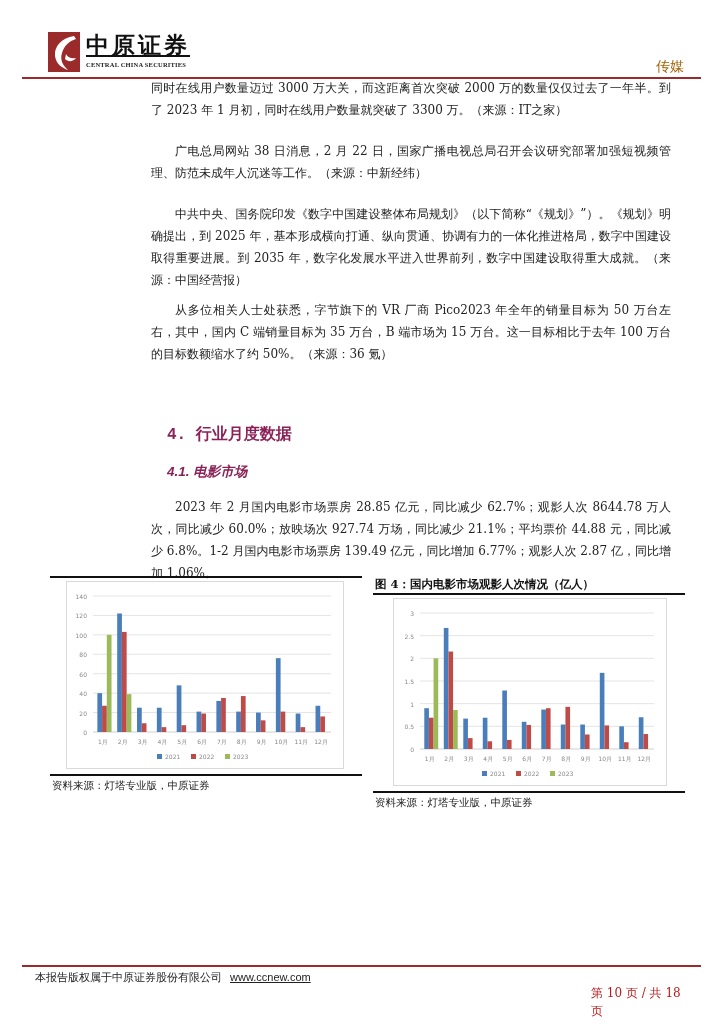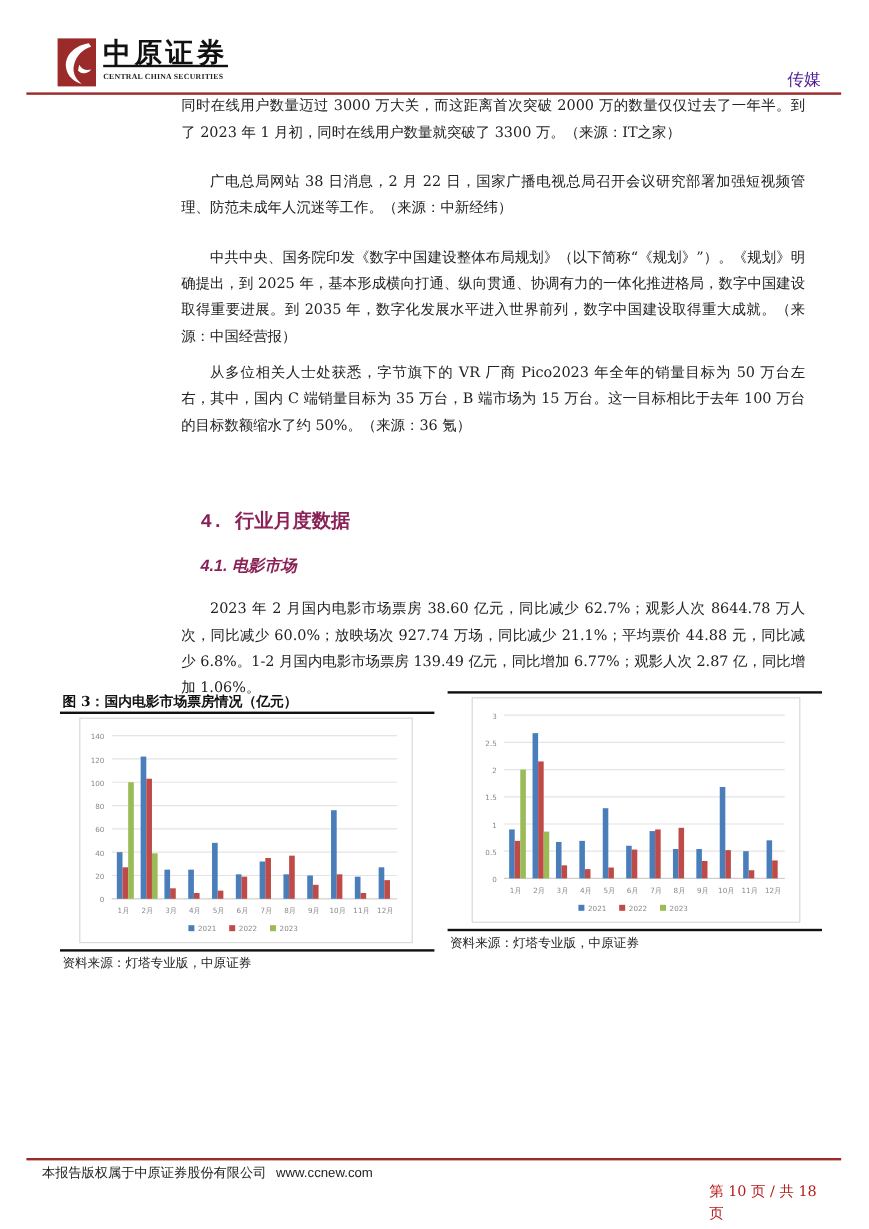--- a/index.html
+++ b/index.html
@@ -5,40 +5,40 @@
   html, body { margin: 0; padding: 0; background: #ffffff; }
   body { width: 724px; height: 1024px; position: relative; overflow: hidden;
          font-family: "DejaVu Serif", "Liberation Serif", serif; color: #222; }
   .logo { position: absolute; left: 48px; top: 32px; width: 180px; height: 40px; }
   .logo-mark { position: absolute; left: 0; top: 0; width: 32px; height: 40px; background: #9b2a2a; overflow: hidden; }
   .logo-mark svg { position: absolute; left: 0; top: 0; }
   .logo-cn { position: absolute; left: 38px; top: 0px; font-size: 23px; font-weight: bold; letter-spacing: 3px; color: #111;
              font-family: "DejaVu Serif", serif; line-height: 26px; text-decoration: underline; }
   .logo-en { position: absolute; left: 38px; top: 29px; font-size: 6.5px; font-weight: bold; letter-spacing: 0.2px; color: #222;
              font-family: "Liberation Serif", serif; white-space: nowrap; }
-  .header-tag { position: absolute; right: 40px; top: 58px; font-size: 14px; color: #4c1d95; }
+  .header-tag { position: absolute; right: 40px; top: 58px; font-size: 14px; color: #a16207; }
   .header-rule { position: absolute; left: 22px; right: 23px; top: 77px; height: 2px; background: #9b2a2a; }
 
   .para { position: absolute; left: 151px; width: 520px; font-size: 12px; line-height: 22px; color: #222; text-align: justify; }
   .para p { margin: 0; }
   .indent { text-indent: 24px; }
 
   .h1 { position: absolute; left: 167px; top: 424px; font-size: 16px; font-weight: bold; color: #8b2257; font-family: Liberation Mono, monospace; }
   .h2 { position: absolute; left: 167px; top: 463px; font-size: 13.5px; font-weight: bold; color: #8b2257; font-family: "Liberation Sans", sans-serif; font-style: italic; }
 
   .fig { position: absolute; top: 576px; width: 312px; }
   .fig-title { font-size: 11.5px; font-weight: bold; color: #111; padding-left: 2px; height: 17px; line-height: 17px; }
   .fig-rule { height: 2px; background: #111; }
   .fig-rule-b { height: 2px; background: #111; margin-top: 0px; }
   .chart-box { margin: 3px 18px 0 16px; height: 186px; border: 1px solid #d9d9d9; position: relative; background: #fff; }
   .fig-source { font-size: 10.5px; color: #222; padding-left: 2px; margin-top: 3px; }
 
   .footer-rule { position: absolute; left: 22px; right: 23px; top: 965px; height: 2px; background: #9b2a2a; }
   .footer-l1 { position: absolute; left: 35px; top: 970px; font-size: 11px; color: #222; }
-  .footer-l1 .url { font-family: "Liberation Sans", sans-serif; margin-left: 8px; }
+  .footer-l1 .url { font-family: "Liberation Sans", sans-serif; margin-left: 8px; text-decoration: underline; }
   .footer-l2 { position: absolute; left: 35px; top: 986px; font-size: 11px; color: #222; margin-top: 44px; }
   .footer-page { position: absolute; left: 591px; top: 984px; font-size: 12px; color: #b91c1c; width: 100px; line-height: 18px; }
   svg text { font-family: "DejaVu Sans", sans-serif; }
 </style>
 </head>
 <body>
 
 <div class="logo">
   <div class="logo-mark">
     <svg width="32" height="40" viewBox="0 0 32 40">
@@ -61,25 +61,24 @@
 <div class="para" style="top:203px;">
   <p class="indent">中共中央、国务院印发《数字中国建设整体布局规划》（以下简称“《规划》”）。《规划》明确提出，到 2025 年，基本形成横向打通、纵向贯通、协调有力的一体化推进格局，数字中国建设取得重要进展。到 2035 年，数字化发展水平进入世界前列，数字中国建设取得重大成就。（来源：中国经营报）</p>
 </div>
 <div class="para" style="top:299px;">
   <p class="indent">从多位相关人士处获悉，字节旗下的 VR 厂商 Pico2023 年全年的销量目标为 50 万台左右，其中，国内 C 端销量目标为 35 万台，B 端市场为 15 万台。这一目标相比于去年 100 万台的目标数额缩水了约 50%。（来源：36 氪）</p>
 </div>
 
 <div class="h1">4. 行业月度数据</div>
 <div class="h2">4.1. 电影市场</div>
 <div class="para" style="top:496px;">
-  <p class="indent">2023 年 2 月国内电影市场票房 38.60 亿元，同比减少 62.7%；观影人次 8644.78 万人次，同比减少 60.0%；放映场次 927.74 万场，同比减少 21.1%；平均票价 44.88 元，同比减少 6.8%。1-2 月国内电影市场票房 139.49 亿元，同比增加 6.77%；观影人次 2.87 亿，同比增加 1.06%。</p>
+  <p class="indent">2023 年 2 月国内电影市场票房 28.85 亿元，同比减少 62.7%；观影人次 8644.78 万人次，同比减少 60.0%；放映场次 927.74 万场，同比减少 21.1%；平均票价 44.88 元，同比减少 6.8%。1-2 月国内电影市场票房 139.49 亿元，同比增加 6.77%；观影人次 2.87 亿，同比增加 1.06%。</p>
 </div>
 
 <div class="fig" style="left:50px;">
-  <div class="fig-title">图 3：国内电影市场票房情况（亿元）</div>
   <div class="fig-rule"></div>
   <div class="chart-box">
     <svg id="chart0" width="276" height="186">
         <text x="20" y="153" font-size="6" fill="#888" text-anchor="end">0</text>
         <line x1="26" x2="264" y1="130.57142857142858" y2="130.57142857142858" stroke="#e4e4e4" stroke-width="1"></line>
         <text x="20" y="133.57142857142858" font-size="6" fill="#888" text-anchor="end">20</text>
         <line x1="26" x2="264" y1="111.14285714285714" y2="111.14285714285714" stroke="#e4e4e4" stroke-width="1"></line>
         <text x="20" y="114.14285714285714" font-size="6" fill="#888" text-anchor="end">40</text>
         <line x1="26" x2="264" y1="91.71428571428572" y2="91.71428571428572" stroke="#e4e4e4" stroke-width="1"></line>
         <text x="20" y="94.71428571428572" font-size="6" fill="#888" text-anchor="end">60</text>
@@ -136,20 +135,21 @@
         <text x="132" y="177" font-size="6" fill="#888">2022</text>
         <rect x="158" y="172" width="5" height="5" fill="#9bbb59"></rect>
         <text x="166" y="177" font-size="6" fill="#888">2023</text>
       </svg>
   </div>
   <div class="fig-rule-b" style="margin-top:5px;"></div>
   <div class="fig-source">资料来源：灯塔专业版，中原证券</div>
 </div>
 
 <div class="fig" style="left:373px;">
+  <div class="fig-title">图 4：国内电影市场观影人次情况（亿人）</div>
   <div class="fig-rule"></div>
   <div class="chart-box" style="margin-left:20px;">
     <svg id="chart1" width="272" height="186">
         <text x="20" y="153" font-size="6" fill="#888" text-anchor="end">0</text>
         <line x1="26" x2="260" y1="127.33333333333334" y2="127.33333333333334" stroke="#e4e4e4" stroke-width="1"></line>
         <text x="20" y="130.33333333333334" font-size="6" fill="#888" text-anchor="end">0.5</text>
         <line x1="26" x2="260" y1="104.66666666666667" y2="104.66666666666667" stroke="#e4e4e4" stroke-width="1"></line>
         <text x="20" y="107.66666666666667" font-size="6" fill="#888" text-anchor="end">1</text>
         <line x1="26" x2="260" y1="82" y2="82" stroke="#e4e4e4" stroke-width="1"></line>
         <text x="20" y="85" font-size="6" fill="#888" text-anchor="end">1.5</text>

